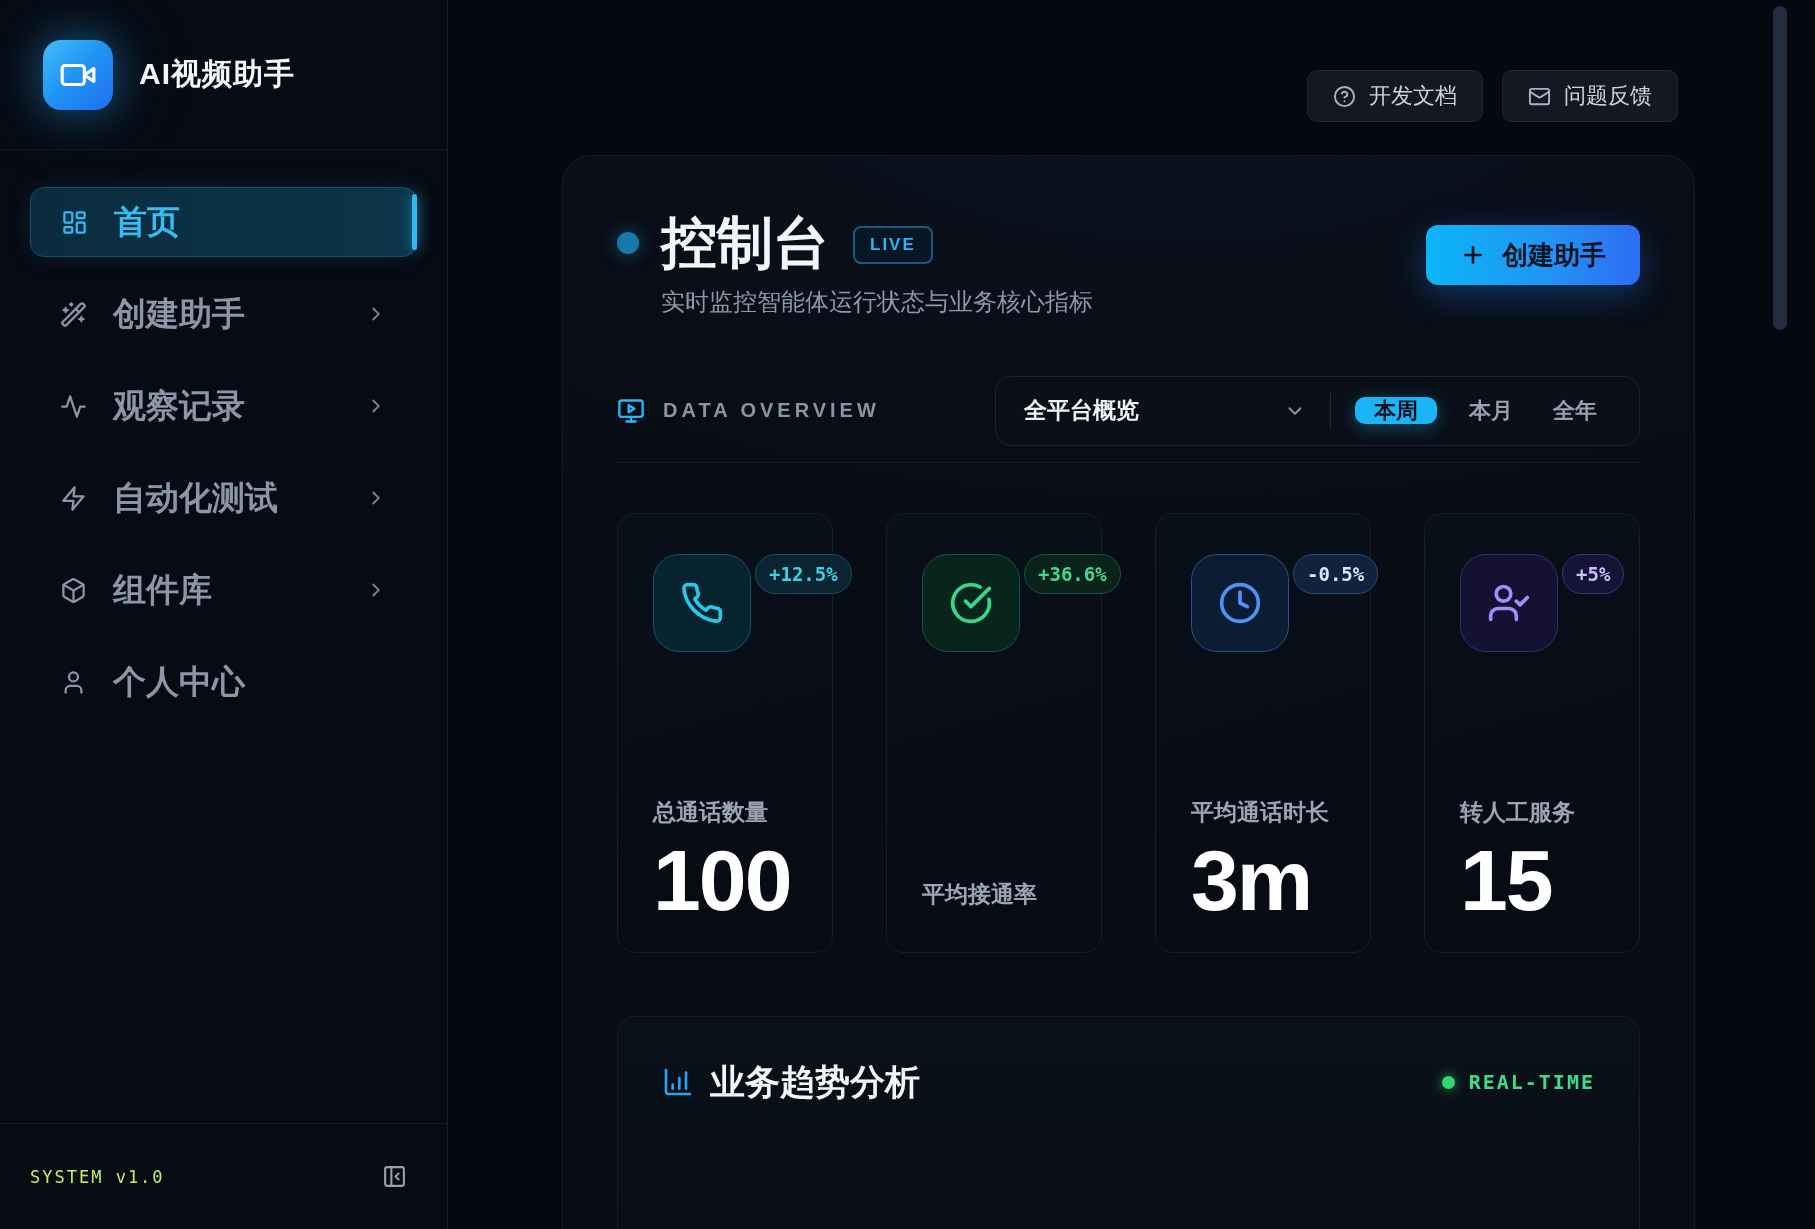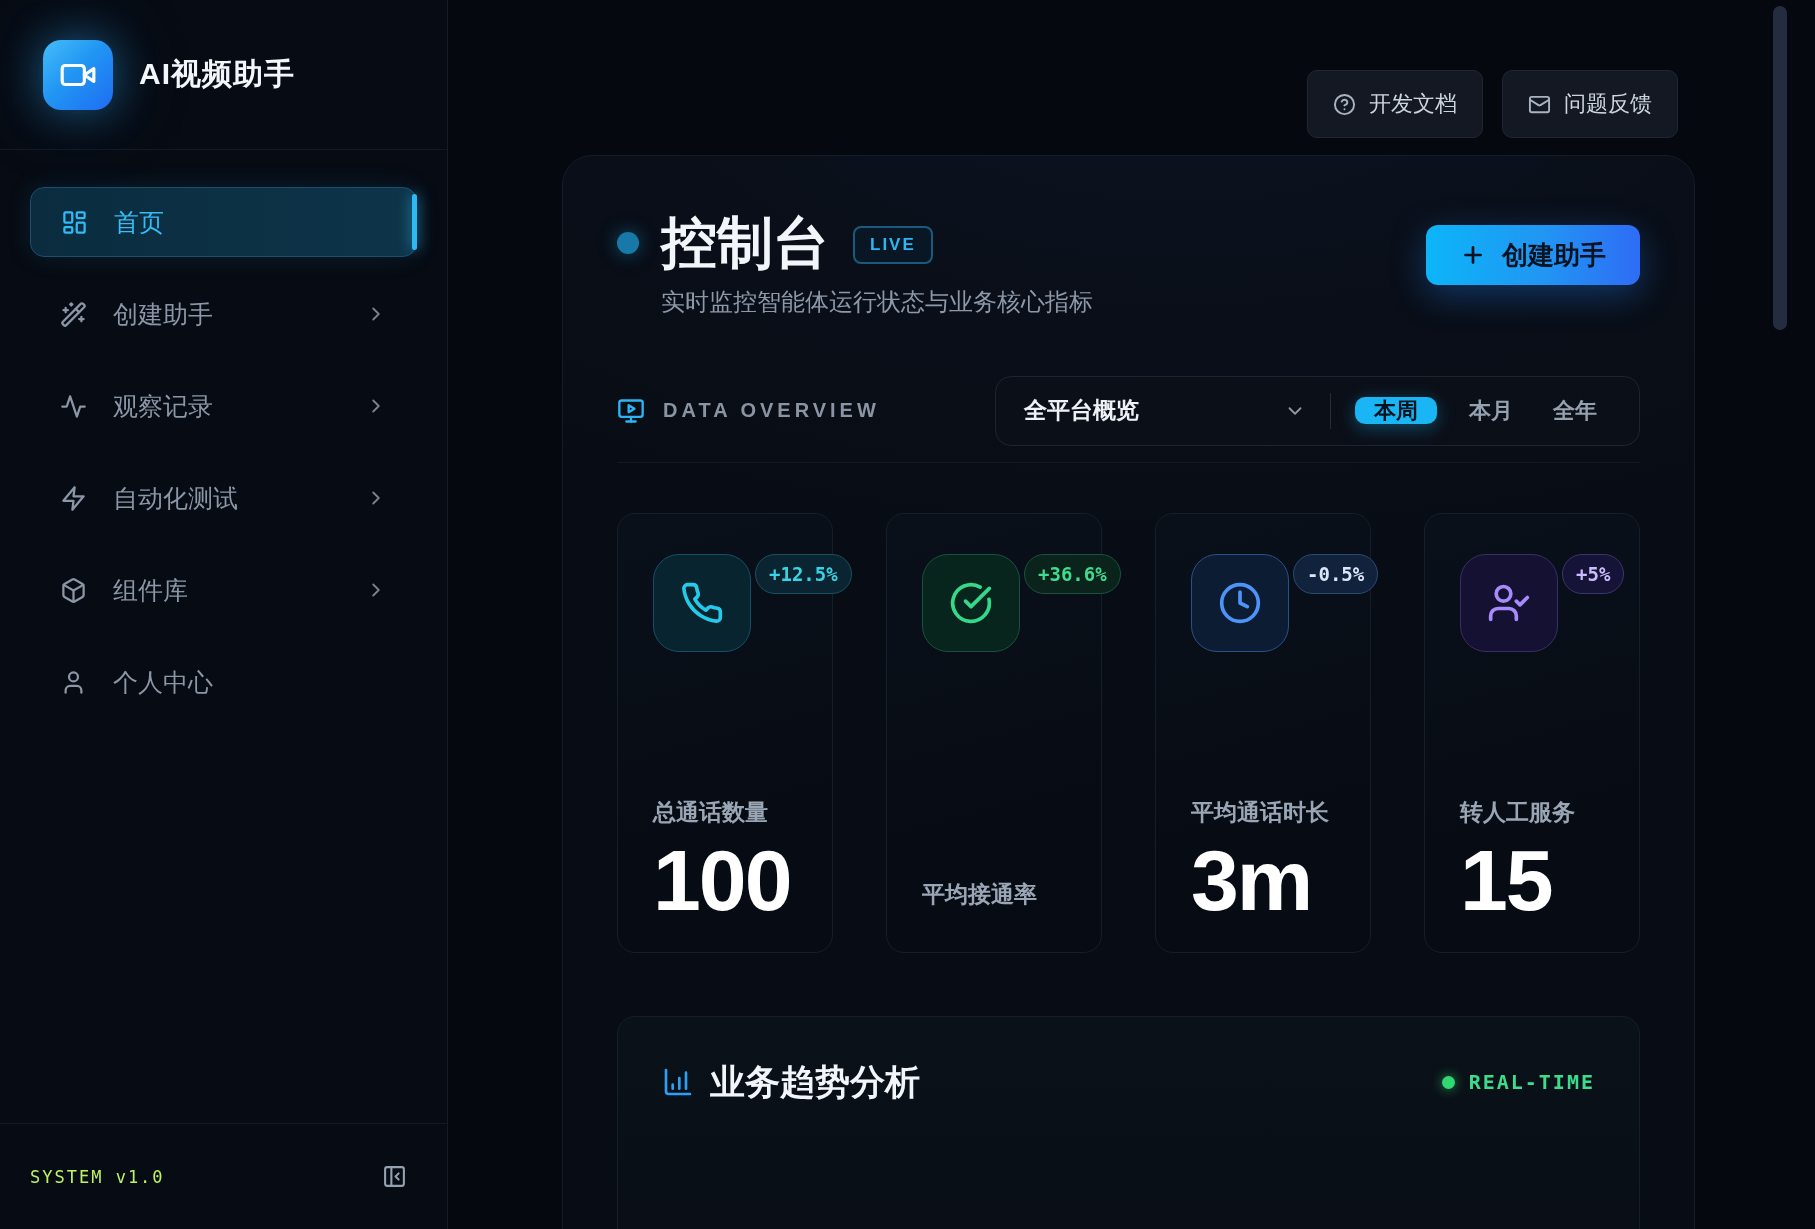--- a/index.html
+++ b/index.html
@@ -29,21 +29,21 @@
     box-shadow:0 0 42px rgba(47,169,244,.45), 0 0 90px rgba(47,169,244,.18);
   }
   .app-title { font-size:30px; font-weight:bold; color:#f3f6fa; letter-spacing:1px; }
 
   .nav { flex:1; padding-top:37px; }
   .nav-item {
     height:70px; margin:0 30px 22px 30px; border-radius:14px;
     display:flex; align-items:center; gap:26px; padding:0 30px;
     color:#8b96a6; cursor:pointer; position:relative;
   }
-  .nav-item .nav-label { font-size:25px; }
+  .nav-item .nav-label { font-size:33px;font-weight:bold; }
   .nav-item .chev { margin-left:auto; opacity:.85; }
   .nav-item.active {
     background:linear-gradient(90deg,#0b2c3f 0%,#0d3449 100%);
     border:1px solid #1a4f6d;
     box-shadow:0 0 26px rgba(41,182,246,.12);
     color:#35bdf5;
   }
   .nav-item.active::after {
     content:""; position:absolute; right:-1px; top:6px; bottom:6px; width:5px;
     border-radius:4px; background:#2fb9f2; box-shadow:0 0 14px rgba(47,185,242,.8);
@@ -52,21 +52,21 @@
     height:106px; border-top:1px solid #131a26;
     display:flex; align-items:center; justify-content:space-between;
     padding:0 40px 0 30px;
   }
   .sys-ver { font-family:"DejaVu Sans Mono",monospace; font-size:17px; letter-spacing:2px; color:#bef264; }
   .collapse-btn { color:#96a1b0; cursor:pointer; }
 
   
   .topbar { position:absolute; top:70px; left:1307px; display:flex; gap:19px; }
   .top-btn {
-    height:68px; border-radius:10px; background:#131822; border:1px solid #1f2735;
+    height:52px; border-radius:10px; background:#131822; border:1px solid #1f2735;
     display:flex; align-items:center; gap:13px; padding:0 25px;
     color:#cdd4de; font-size:22px; cursor:pointer;
   }
   .top-btn .tb-icon { color:#a9b3c2; }
 
   
   .main-card {
     position:absolute; left:562px; top:155px; width:1133px; height:1240px;
     border-radius:30px; border:1px solid #141c2a;
     background:radial-gradient(1100px 520px at 55% -8%, #0d1421 0%, #090e18 55%, #080d15 100%);

